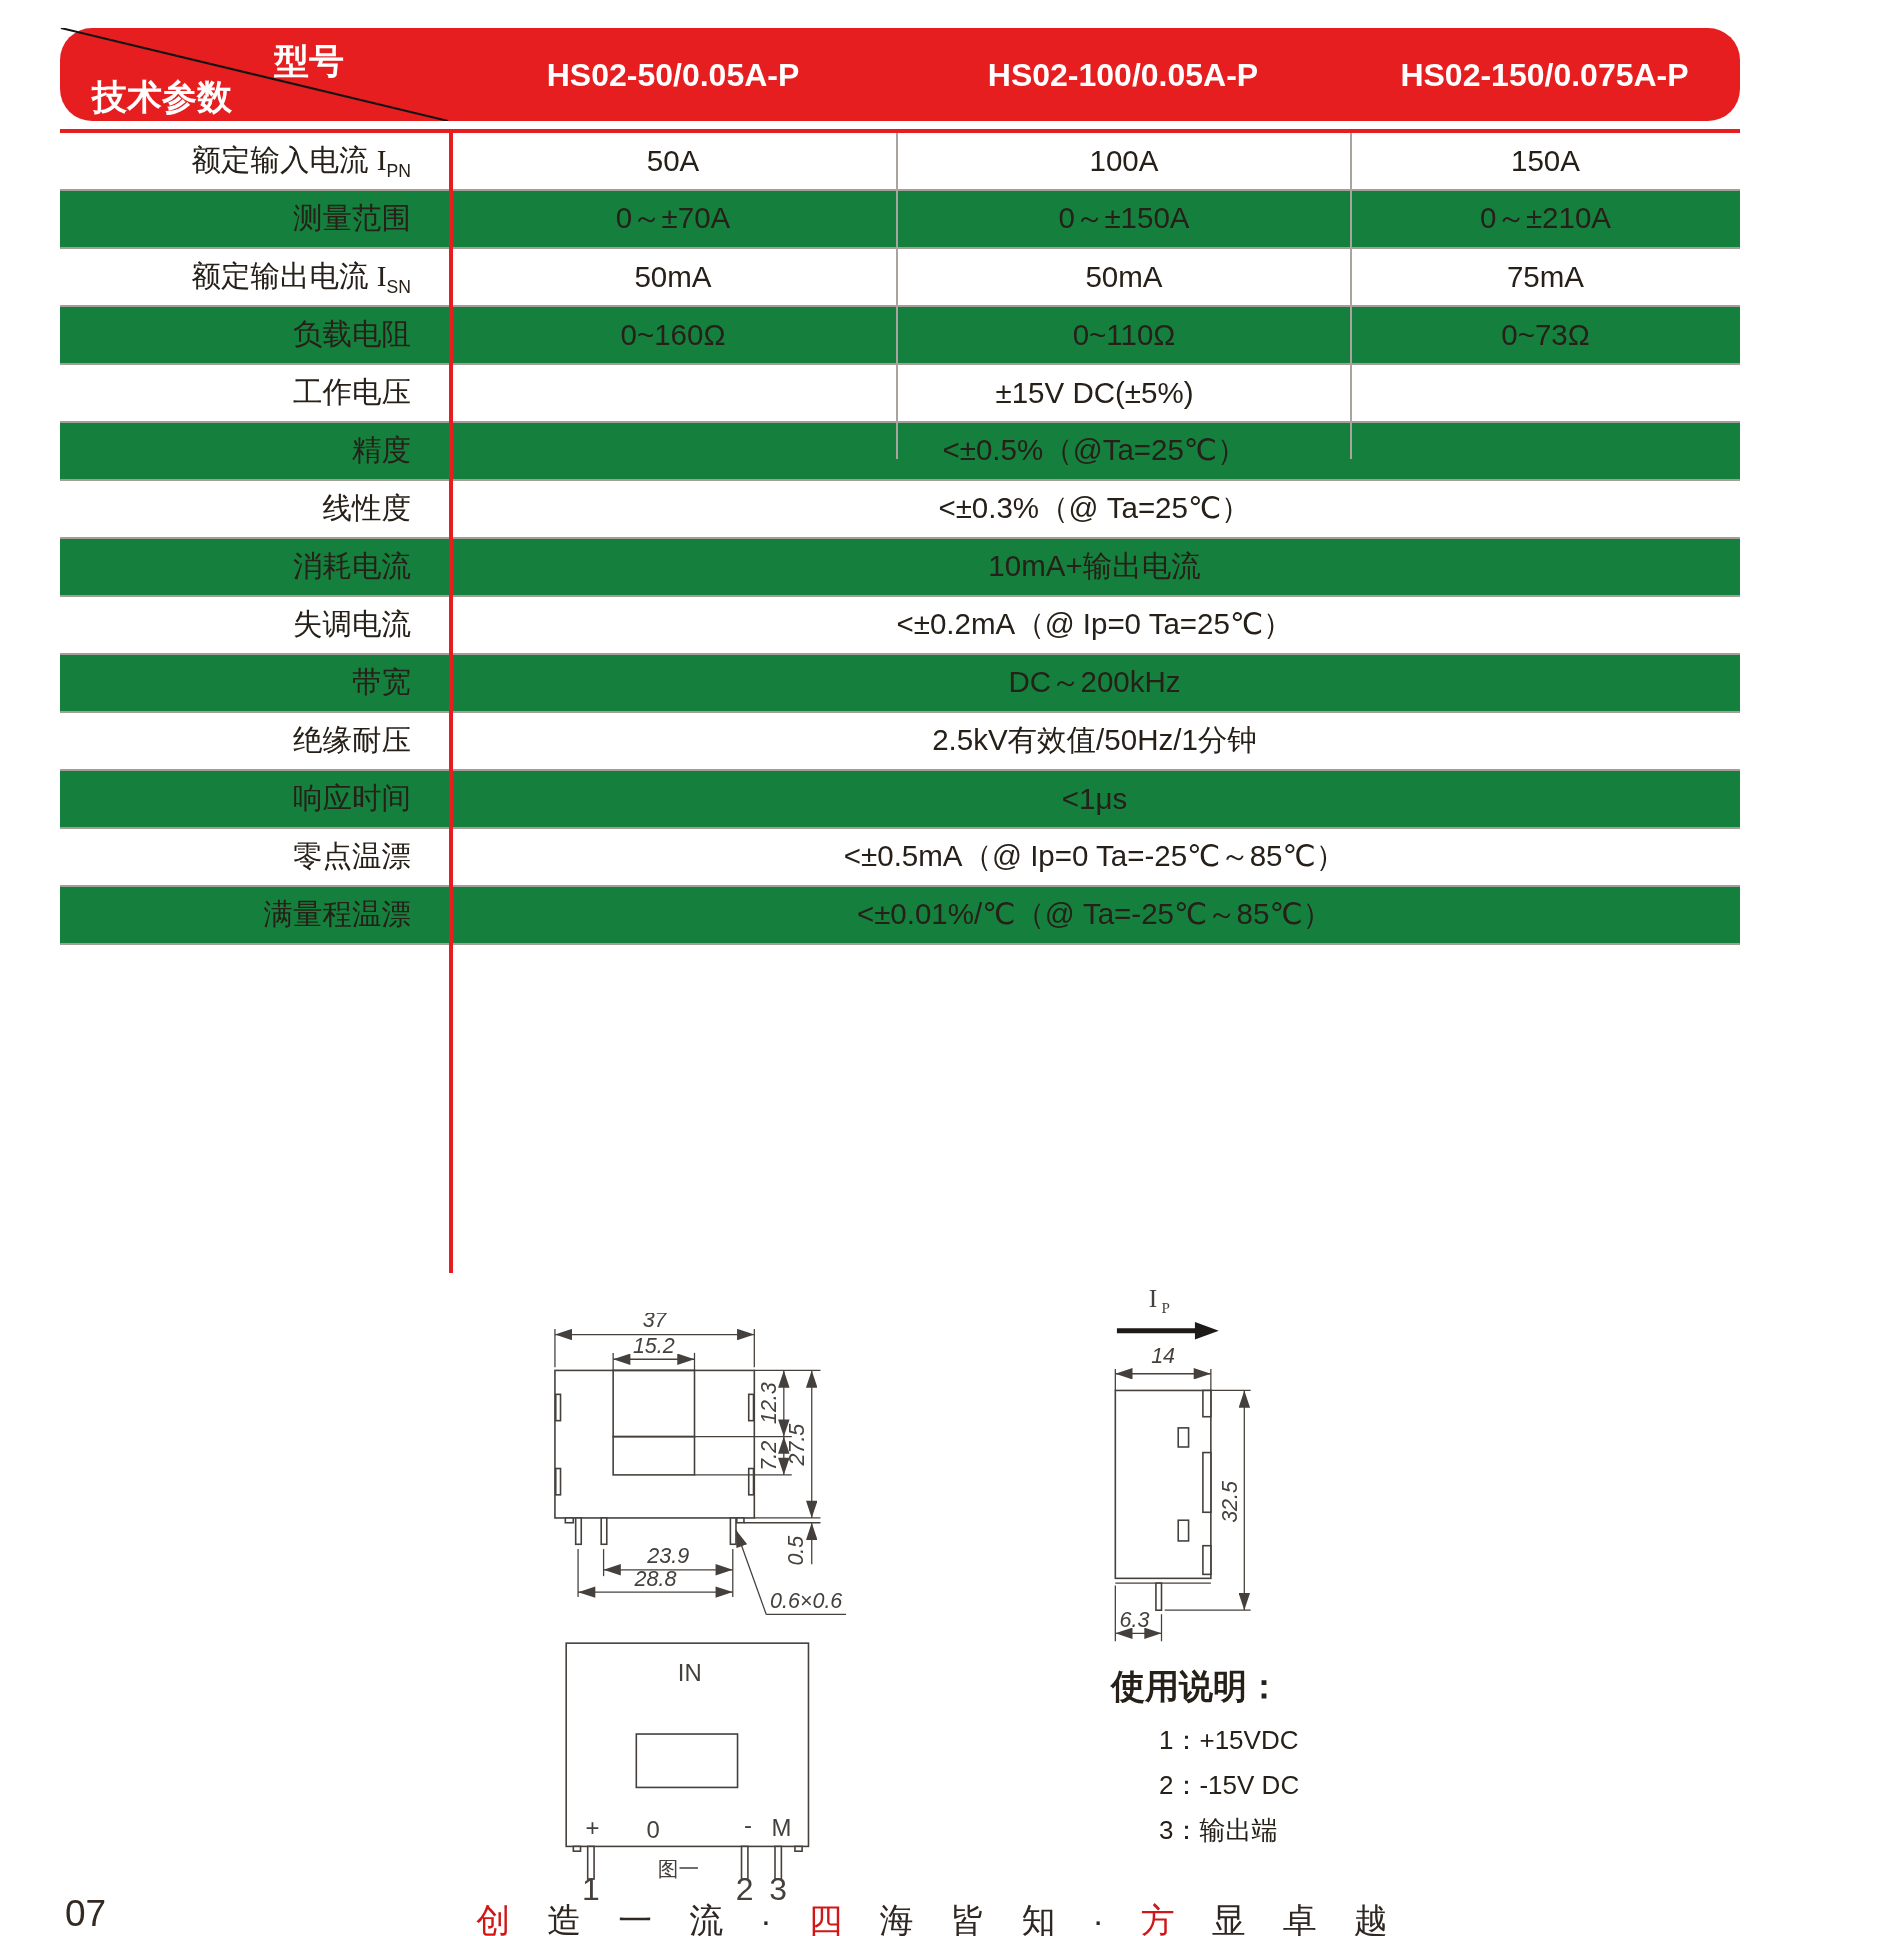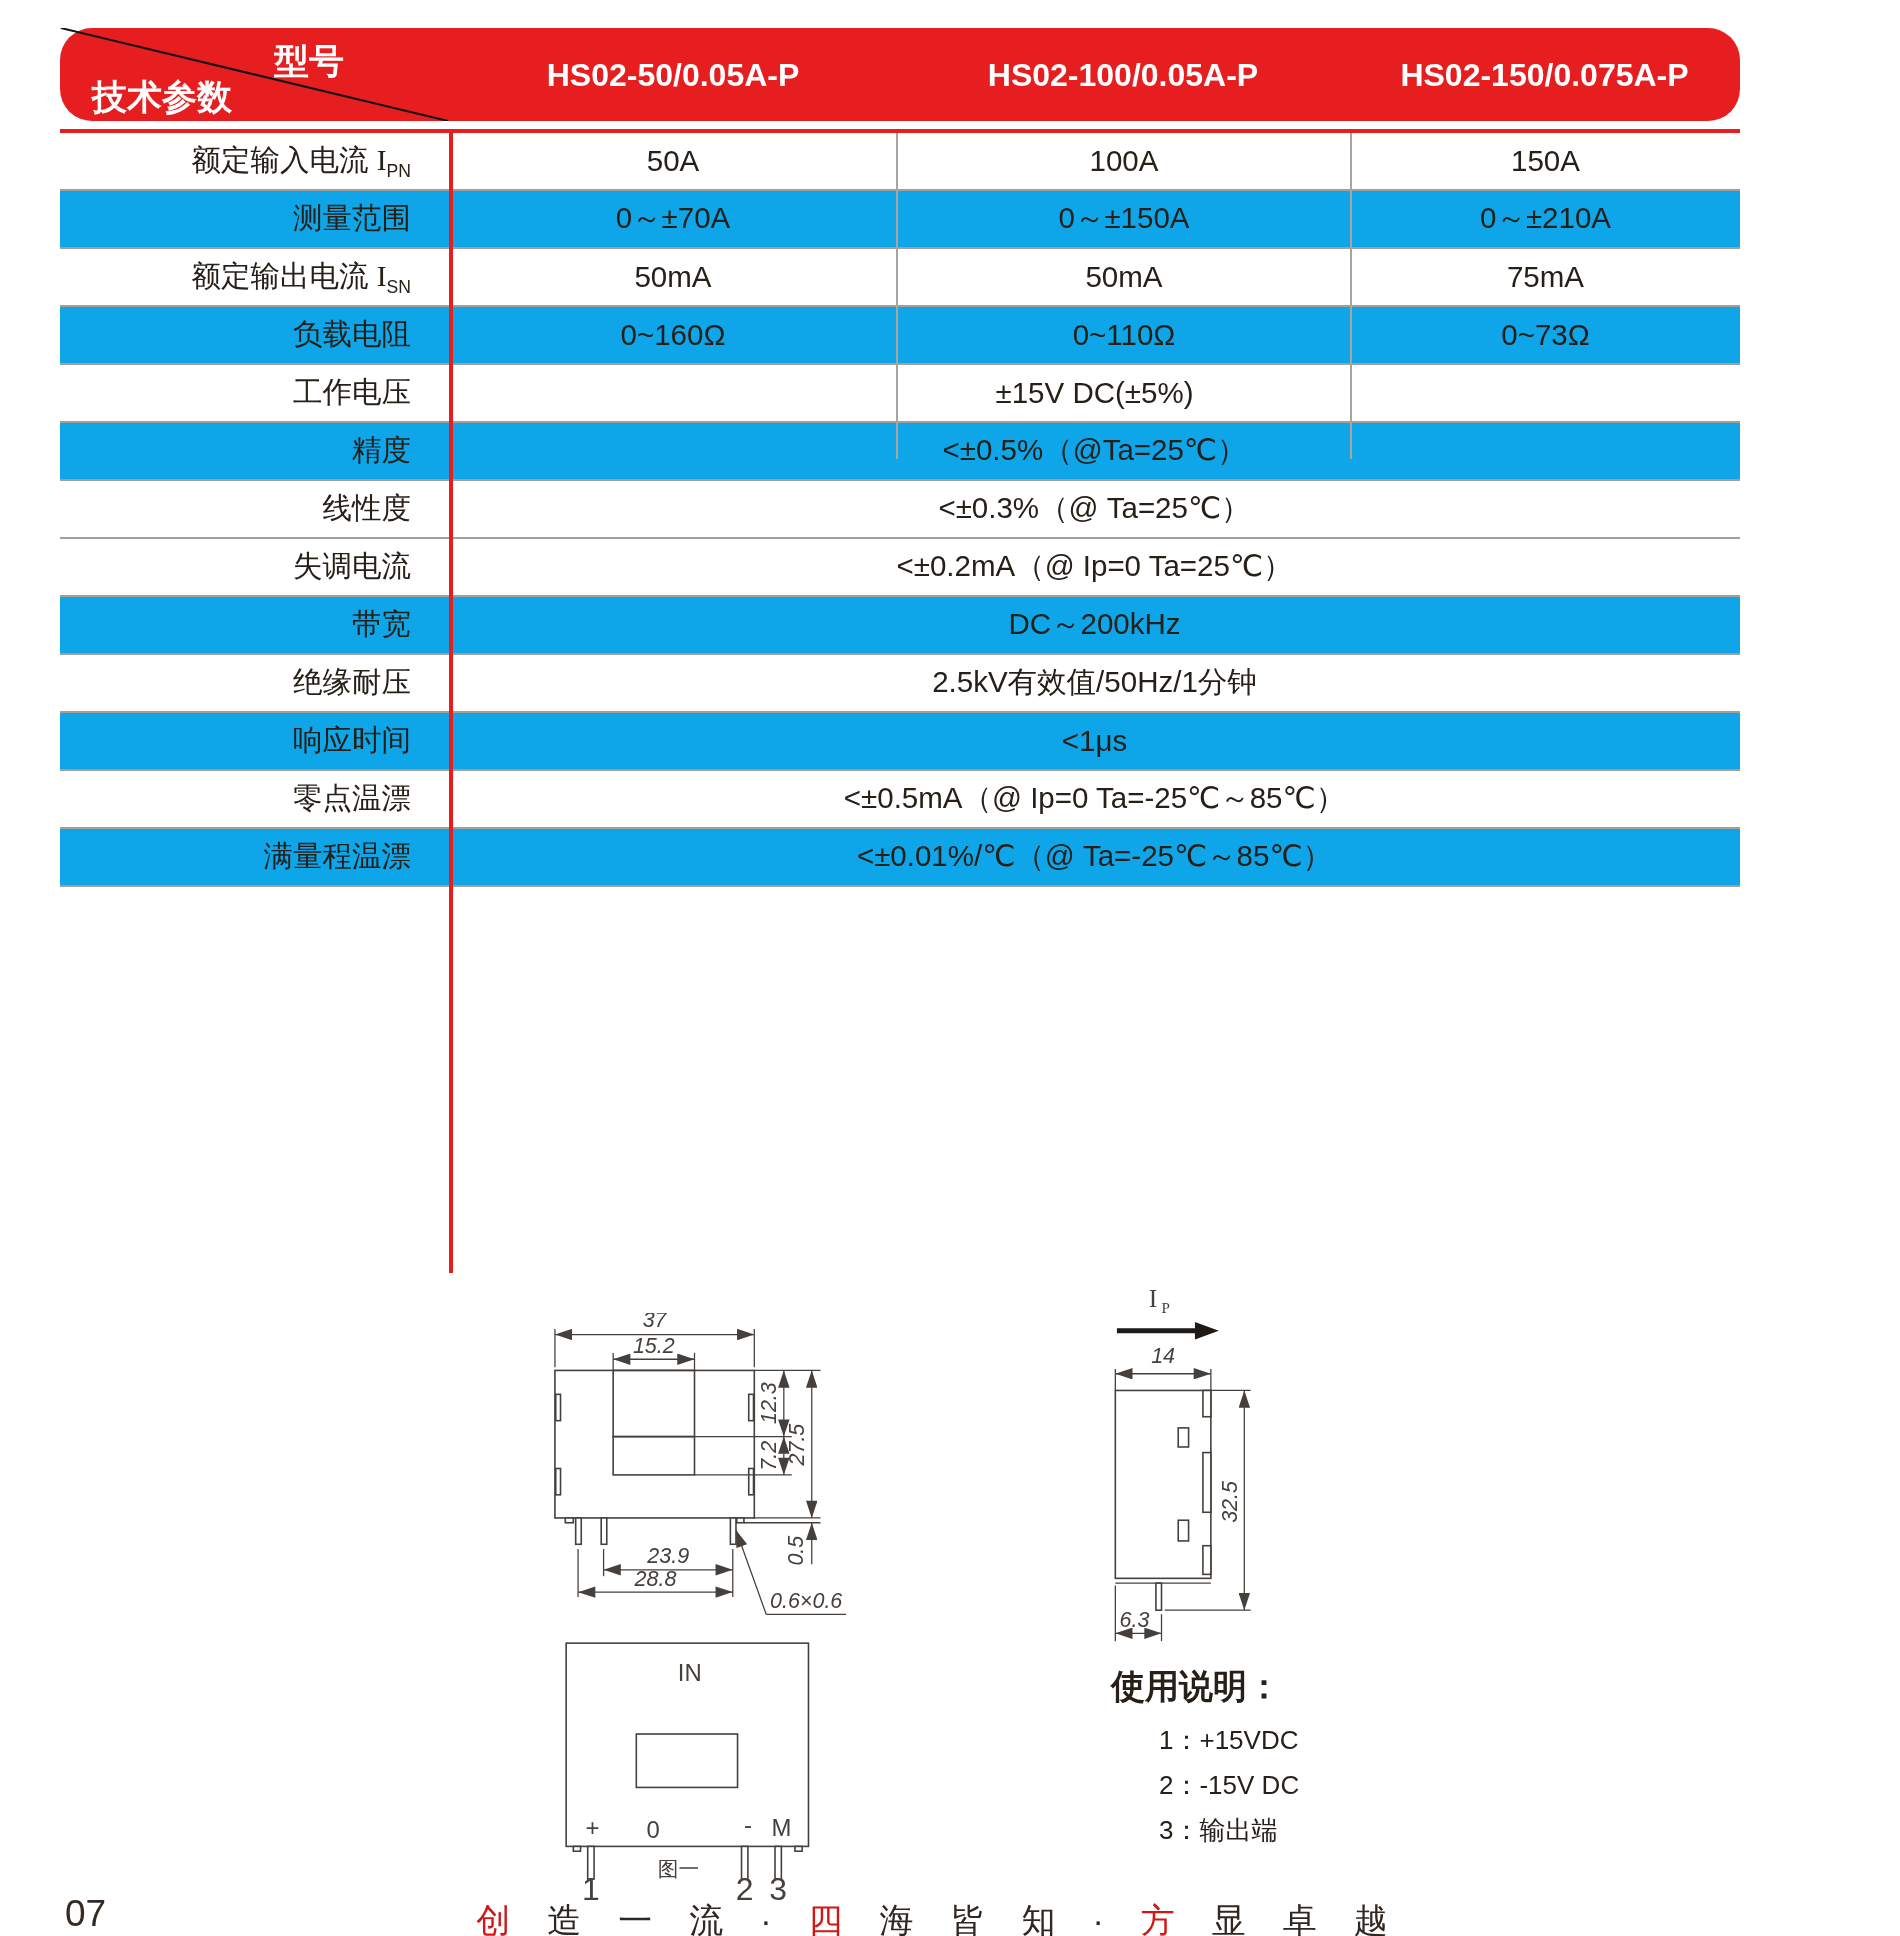--- a/index.html
+++ b/index.html
@@ -14,21 +14,21 @@
   .model{position:absolute;top:29px;font-size:32px;font-weight:bold;color:#fff;text-align:center;}
   .model.m1{left:389px;width:448px;}
   .model.m2{left:836px;width:454px;}
   .model.m3{left:1290px;width:389px;}
   .red-underline{position:absolute;left:60px;top:129px;width:1680px;height:4px;background:#e71e1f;}
 
   
   .rows{position:absolute;left:60px;top:133px;width:1680px;}
   .trow{display:grid;grid-template-columns:389px 448px 454px 389px;height:58px;
         box-sizing:border-box;border-bottom:2.4px solid #a39e98;align-items:center;}
-  .r-gray{background:#0ea5e9;}
+  .r-gray{background:#15803d;}
   .pcell{text-align:right;padding-right:38px;font-size:29.5px;white-space:nowrap;}
   .vcell{text-align:center;font-size:29.5px;}
   .mcell{grid-column:2/5;text-align:center;font-size:29.5px;}
   .pcell sub{font-size:17.6px;line-height:0;}
   .sym{font-family:"Liberation Serif","DejaVu Serif",serif;}
   .vred{position:absolute;left:389px;top:0;width:4px;height:1140px;background:#e71e1f;}
   .vsep{position:absolute;top:0;width:2.4px;height:326px;background:#a9a49e;}
   .vsep.s1{left:836px;}
   .vsep.s2{left:1290px;}
 
@@ -107,20 +107,24 @@
     <div class="trow r-gray">
       <div class="pcell">精度</div>
       <div class="mcell">&lt;±0.5%（@Ta=25℃）</div>
     </div>
 
     <div class="trow">
       <div class="pcell">线性度</div>
       <div class="mcell">&lt;±0.3%（@ Ta=25℃）</div>
     </div>
 
+    <div class="trow r-gray">
+      <div class="pcell">消耗电流</div>
+      <div class="mcell">10mA+输出电流</div>
+    </div>
 
     <div class="trow">
       <div class="pcell">失调电流</div>
       <div class="mcell">&lt;±0.2mA（@ Ip=0 Ta=25℃）</div>
     </div>
 
     <div class="trow r-gray">
       <div class="pcell">带宽</div>
       <div class="mcell">DC～200kHz</div>
     </div>

